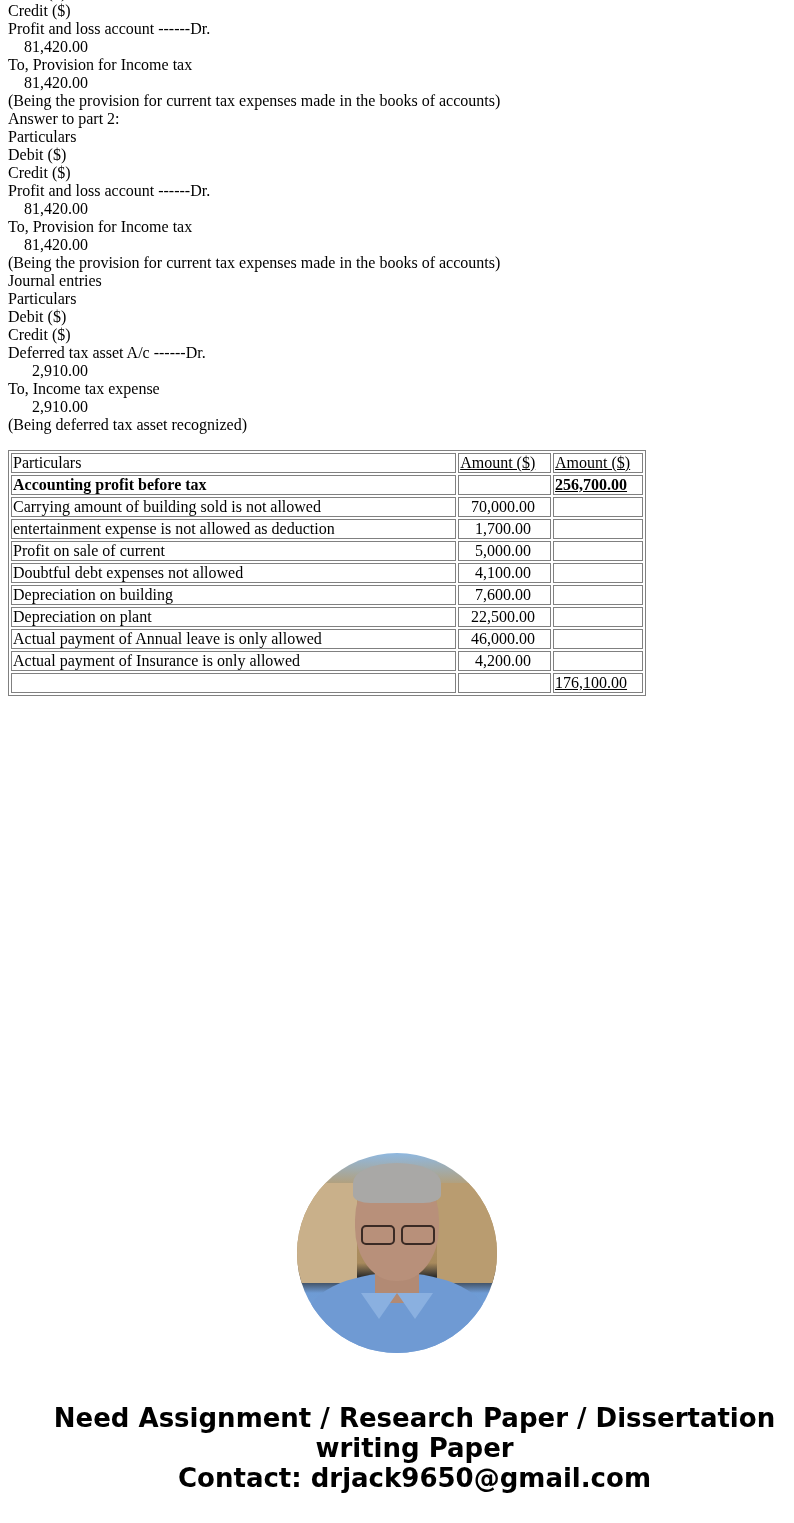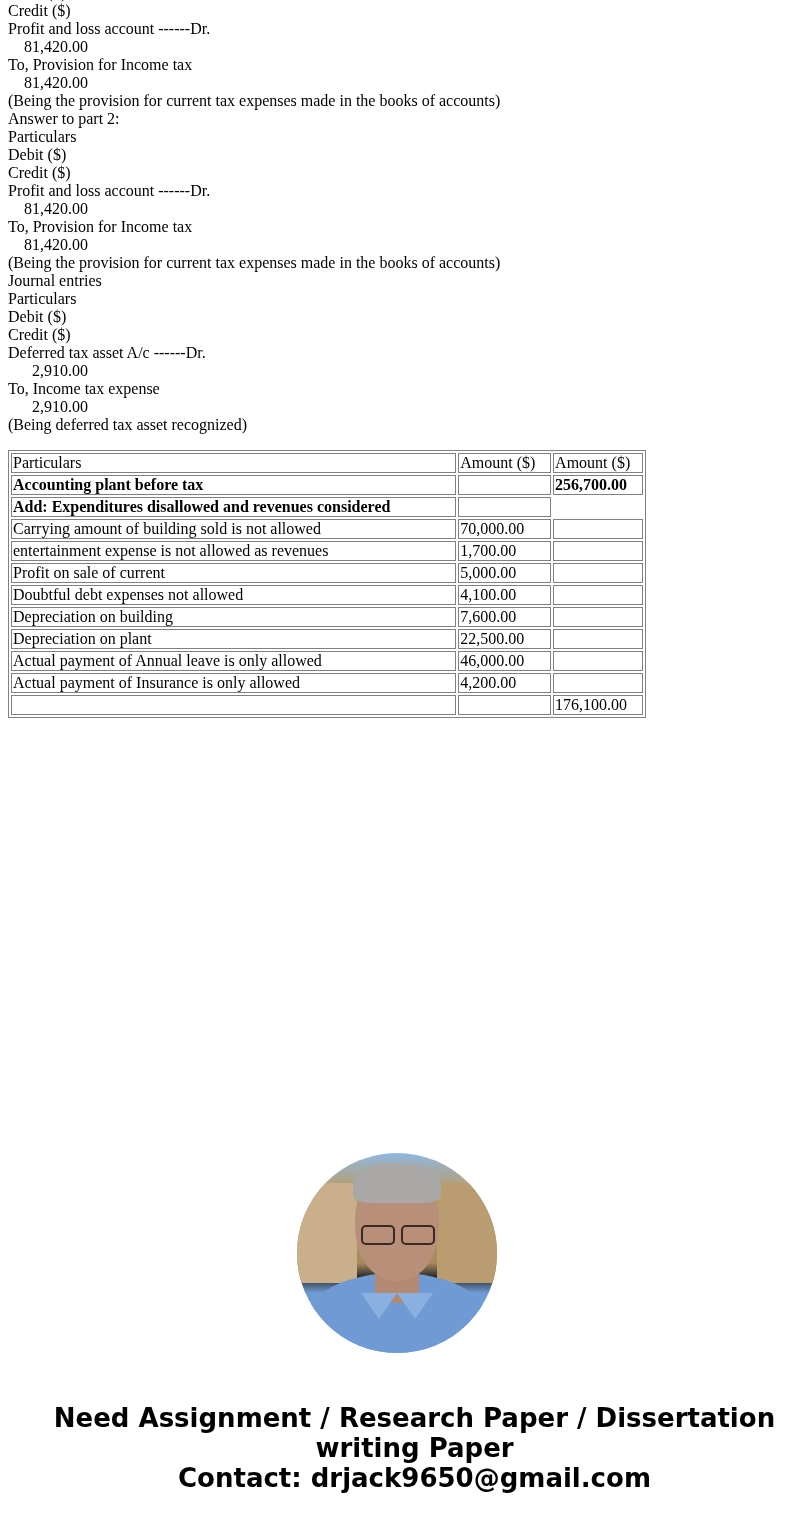--- a/index.html
+++ b/index.html
@@ -33,22 +33,22 @@
       font-size: 16px;
     }
     table.calc td {
       border: 1px solid #808080;
       padding: 0 1px;
       height: 18px;
       line-height: 18px;
       white-space: nowrap;
     }
     table.calc td.c1 { width: 442px; }
-    table.calc td.c2 { width: 86px; text-align: left; padding-right: 4px; }
-    table.calc td.c3 { width: 86px; }
+    table.calc td.c2 { width: 86px; text-align: center; padding-right: 4px; }
+    table.calc td.c3 { width: 86px; text-decoration: underline; }
     table.calc td.noborder { border: none; }
     table.calc td.bold { font-weight: bold; }
 
     .promo {
       position: absolute;
       left: 0;
       top: 1140px;
       width: 794px;
       text-align: center;
     }
@@ -134,36 +134,31 @@
   <p>(Being deferred tax asset recognized)</p>
 
   <table class="calc">
     <tbody>
       <tr>
         <td class="c1">Particulars</td>
         <td class="c3" style="text-align:left">Amount ($)</td>
         <td class="c3">Amount ($)</td>
       </tr>
       <tr>
-        <td class="c1 bold">Accounting plant before tax</td>
+        <td class="c1 bold">Accounting profit before tax</td>
         <td class="c2"></td>
         <td class="c3 bold">256,700.00</td>
       </tr>
       <tr>
-        <td class="c1 bold">Add: Expenditures disallowed and revenues considered</td>
-        <td class="c2"></td>
-        <td class="c3 noborder"></td>
-      </tr>
-      <tr>
         <td class="c1">Carrying amount of building sold is not allowed</td>
         <td class="c2">70,000.00</td>
         <td class="c3"></td>
       </tr>
       <tr>
-        <td class="c1">entertainment expense is not allowed as revenues</td>
+        <td class="c1">entertainment expense is not allowed as deduction</td>
         <td class="c2">1,700.00</td>
         <td class="c3"></td>
       </tr>
       <tr>
         <td class="c1">Profit on sale of current</td>
         <td class="c2">5,000.00</td>
         <td class="c3"></td>
       </tr>
       <tr>
         <td class="c1">Doubtful debt expenses not allowed</td>

